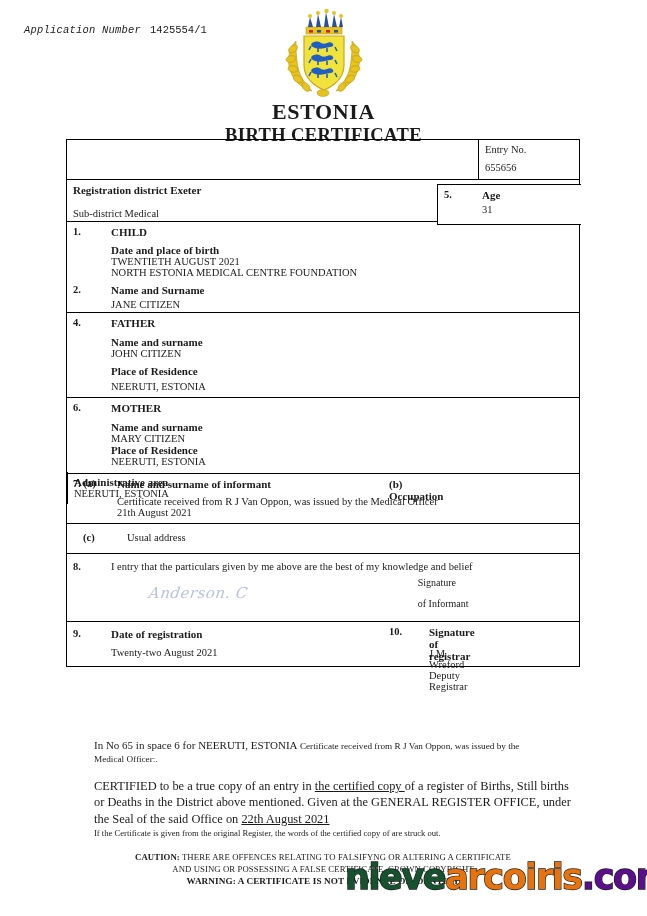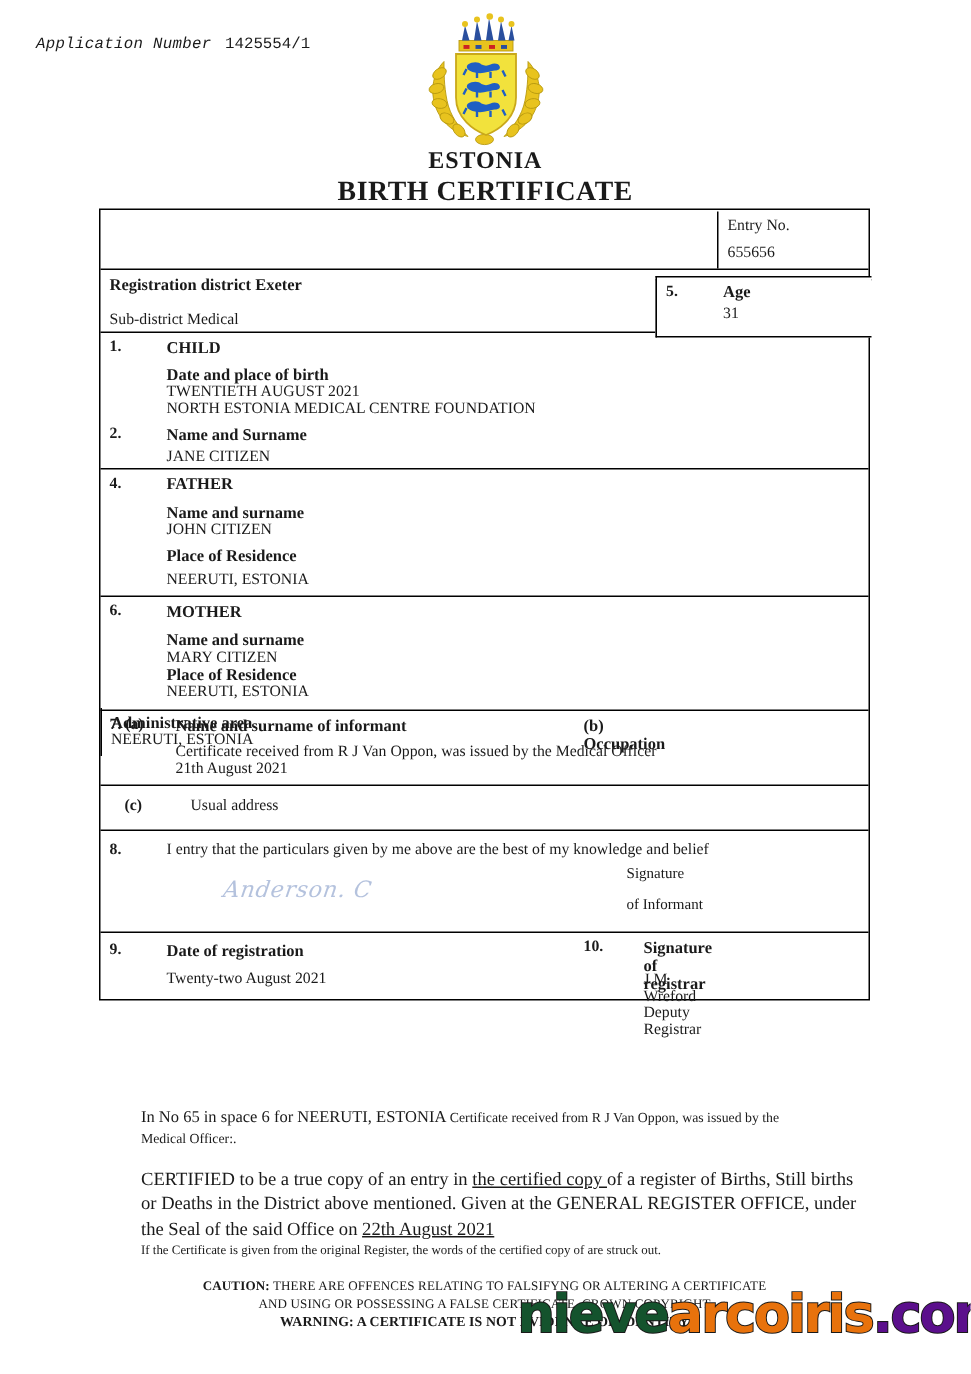--- a/index.html
+++ b/index.html
@@ -49,21 +49,21 @@
 
   .title-block {
     position: absolute;
     left: 0;
     top: 99px;
     width: 647px;
     text-align: center;
     line-height: 1.18;
   }
   .title-block .t1 {
-    font-size: 16px;
+    font-size: 22px;
     font-weight: bold;
     letter-spacing: .6px;
   }
   .title-block .t2 {
     font-size: 18.5px;
     font-weight: bold;
     letter-spacing: .4px;
   }
 
   
@@ -103,21 +103,21 @@
   }
   .val-n {
     font-weight: normal;
     font-size: 10.5px;
   }
 
   .flexrow { display: flex; }
   .body-col { flex: 1 1 auto; }
 
   
-  .r-entry { height: 40px; align-items: center; }
+  .r-entry { height: 40px; }
   .r-entry .left { flex: 0 0 411px; }
   .r-entry .right { flex: 1 1 auto; }
   .r-entry .e-lbl { font-size: 10.5px; }
   .r-entry .e-val { font-size: 10.5px; margin-top: 7px; }
 
   
   .r-dist { height: 42px; flex-direction: column; }
   .r-dist .left { flex: 0 0 292px; }
   .r-dist .right { flex: 1 1 auto; }
   .r-dist .sub { font-size: 10.5px; margin-top: 12px; }

